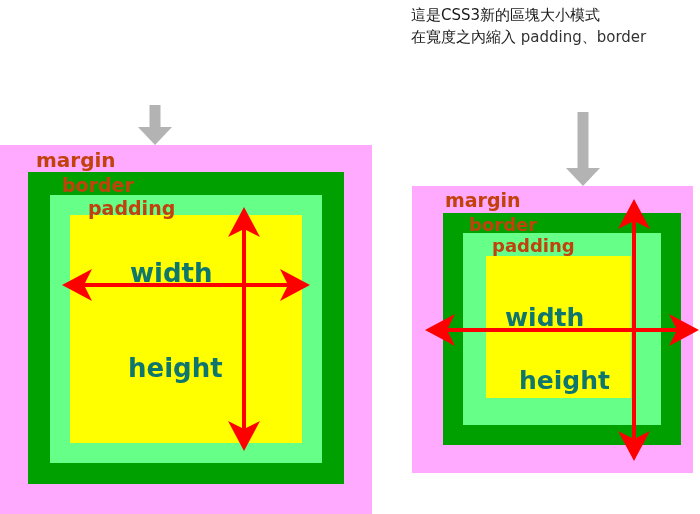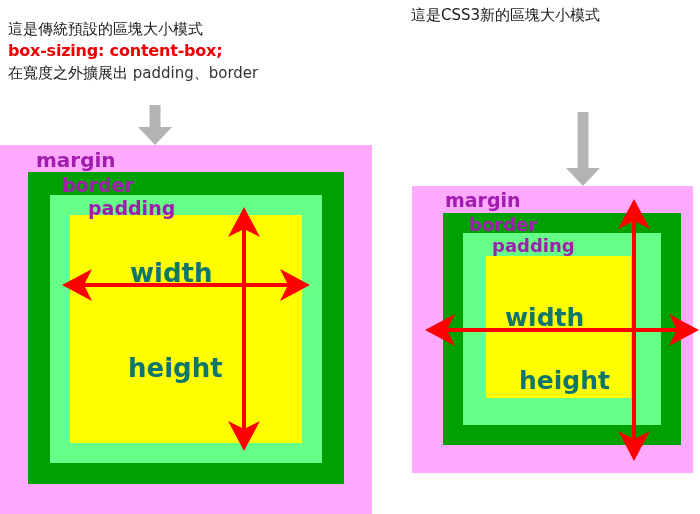--- a/index.html
+++ b/index.html
@@ -40,46 +40,38 @@
 
   
   .boxdiag{position:absolute;}
   .layer{position:absolute;}
   .layer-margin{background:#ffaaff;}
   .layer-border{background:#00a000;}
   .layer-padding{background:#66ff88;}
   .layer-content{background:#ffff00;}
 
   .layer-label{
-    position:absolute;font-weight:bold;color:#a21caf;
+    position:absolute;font-weight:bold;color:#c2410c;
     font-family:"DejaVu Sans","Liberation Sans",sans-serif;
     white-space:nowrap;z-index:6;
   }
 
   
   .measure{position:absolute;z-index:8;pointer-events:none;}
   .measure svg{display:block;overflow:visible;}
   .measure-label{
     position:absolute;font-weight:bold;color:#0f766e;white-space:nowrap;z-index:9;
     font-family:"DejaVu Sans","Liberation Sans",sans-serif;
   }
 </style>
 </head>
 <body>
 
 <div class="stage">
 
-  <div class="caption" style="left:8px;top:18px;">
-    <div class="cap-line">這是傳統預設的區塊大小模式</div>
-    <div class="cap-line code">box-sizing: content-box;</div>
-    <div class="cap-line">
-      <span>在寬度之外擴展出</span>
-      <span class="mono">padding、border</span>
-    </div>
-  </div>
 
   <div class="grey-arrow" style="left:138px;top:105px;width:34px;height:40px;">
     <div class="shaft" style="width:11px;height:24px;"></div>
     <div class="head"></div>
   </div>
 
   <div class="boxdiag" style="left:0px;top:145px;width:372px;height:369px;">
 
     <div class="layer layer-margin" style="left:0px;top:0px;width:372px;height:369px;"></div>
 
@@ -109,20 +101,24 @@
         <line x1="22" y1="14" x2="22" y2="230" stroke="#ff0000" stroke-width="4"></line>
         <path d="M 22,0 L 6,30 L 22,22 L 38,30 Z" fill="#ff0000"></path>
         <path d="M 22,244 L 6,214 L 22,222 L 38,214 Z" fill="#ff0000"></path>
       </svg>
     </div>
     <div class="measure-label" style="left:128px;top:208px;font-size:26px;">height</div>
   </div>
 
   <div class="caption" style="left:411px;top:4px;">
     <div class="cap-line">這是CSS3新的區塊大小模式</div>
+    <div class="cap-line">
+      <span>在寬度之內縮入</span>
+      <span class="mono">padding、border</span>
+    </div>
   </div>
 
   <div class="grey-arrow" style="left:566px;top:112px;width:34px;height:74px;">
     <div class="shaft" style="width:11px;height:58px;"></div>
     <div class="head"></div>
   </div>
 
   <div class="boxdiag" style="left:412px;top:186px;width:281px;height:287px;">
 
     <div class="layer layer-margin" style="left:0px;top:0px;width:281px;height:287px;"></div>

